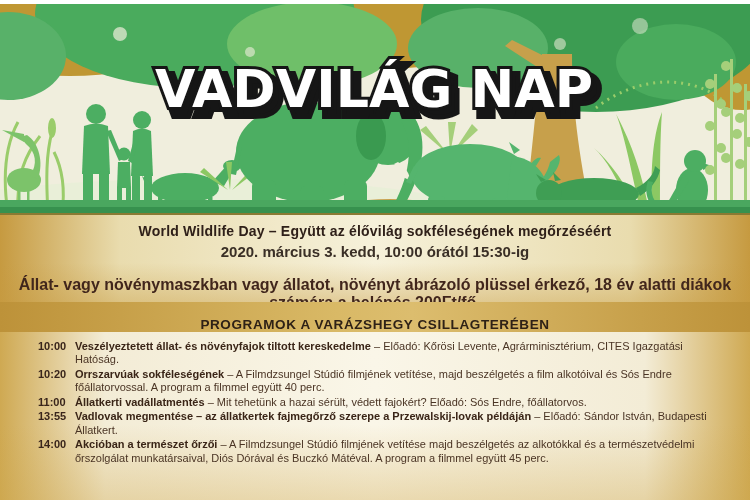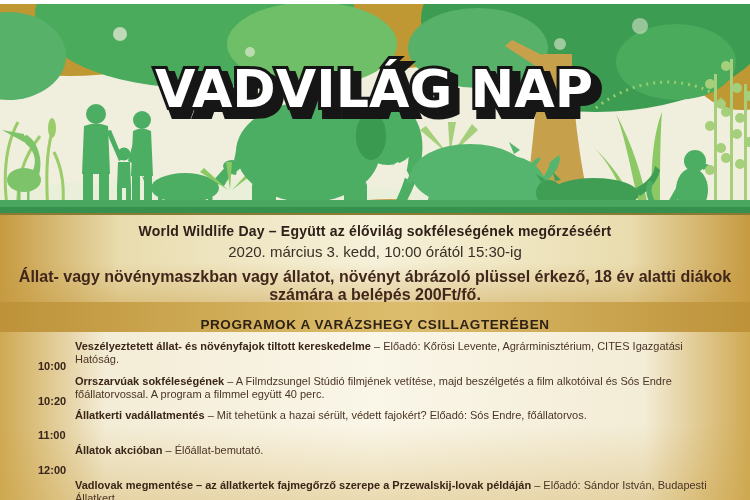--- a/index.html
+++ b/index.html
@@ -13,41 +13,41 @@
   
   .info{
     position:absolute;top:213px;left:0;width:750px;height:89px;box-sizing:border-box;
     text-align:center;
     background:
       linear-gradient(180deg, rgba(198,154,64,0) 55%, rgba(198,154,64,.40) 100%),
       linear-gradient(90deg,#c69a40 0%,#e9dcae 16%,#f6f1da 50%,#e9dcae 84%,#c69a40 100%);
     border-top:2px solid #8a7a33;
   }
   .info-heading{margin:0;padding-top:8px;font-size:14px;font-weight:bold;color:#2f2019;letter-spacing:.2px;}
-  .info-date{margin:4px 0 8px 0;font-size:15px;font-weight:normal;color:#3a2f26;}
+  .info-date{margin:4px 0 16px 0;font-size:15px;font-weight:bold;color:#3a2f26;}
   .info-note{margin:7px 0 0 0;font-size:16px;font-weight:bold;color:#41261c;}
 
   
   .program-bar{
     position:absolute;top:302px;left:0;width:750px;height:30px;
     display:flex;align-items:flex-end;justify-content:center;
     background:linear-gradient(90deg,#bd9239 0%,#d9b966 45%,#dcbd6e 55%,#bd9239 100%);
   }
   .program-bar-title{font-size:13.5px;font-weight:bold;color:#2e2116;letter-spacing:.6px;}
 
   
   .schedule{
     position:absolute;top:332px;left:0;width:750px;height:168px;box-sizing:border-box;
     padding:8px 26px 0 38px;
     background:
       linear-gradient(180deg, rgba(205,166,74,0) 55%, rgba(205,166,74,.35) 100%),
       linear-gradient(90deg,#cfa952 0%,#f3ecd6 14%,#faf6e8 50%,#f3ecd6 86%,#cfa952 100%);
   }
   .item{display:flex;margin-bottom:1.5px;font-size:11px;line-height:1.2;color:#46301f;}
-  .item .time{flex:0 0 37px;font-weight:bold;color:#39251b;margin-top:20px;}
+  .item .time{flex:0 0 37px;font-weight:bold;color:#39251b;}
   .item .text{flex:1;}
   .item .title{font-weight:bold;color:#3a2517;}
   .item .desc{color:#4a3424;}
 </style>
 </head>
 <body>
 
 <div class="poster">
 
   <div class="banner">
@@ -247,25 +247,20 @@
     </div>
 
     <div class="item">
       <span class="time">11:00</span>
       <span class="text"><span class="title">Állatkerti vadállatmentés</span>
         <span class="desc">– Mit tehetünk a hazai sérült, védett fajokért? Előadó: Sós Endre, főállatorvos.</span></span>
     </div>
 
 
 
-    <div class="item">
-      <span class="time">12:00</span>
-      <span class="text"><span class="title">Állatok akcióban</span>
-        <span class="desc">– Élőállat-bemutató.</span></span>
-    </div>
 
 
     <div class="item">
       <span class="time">13:55</span>
       <span class="text"><span class="title">Vadlovak megmentése – az állatkertek fajmegőrző szerepe a Przewalskij-lovak példáján</span>
         <span class="desc">– Előadó: Sándor István, Budapesti Állatkert.</span></span>
     </div>
 
     <div class="item">
       <span class="time">14:00</span>

